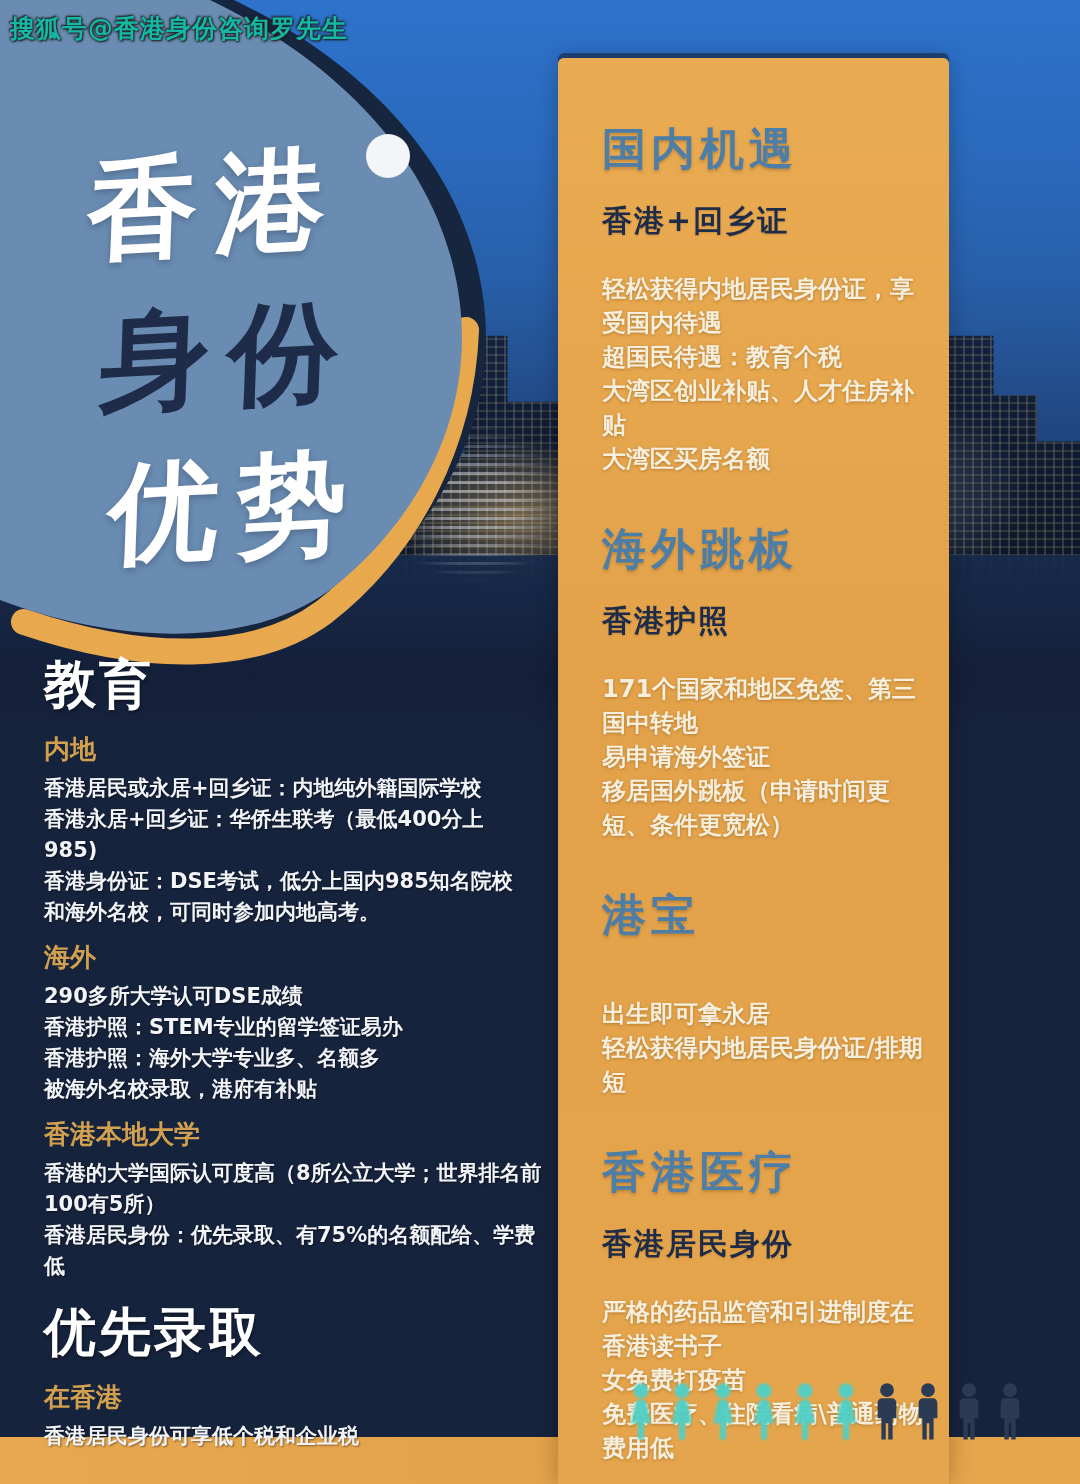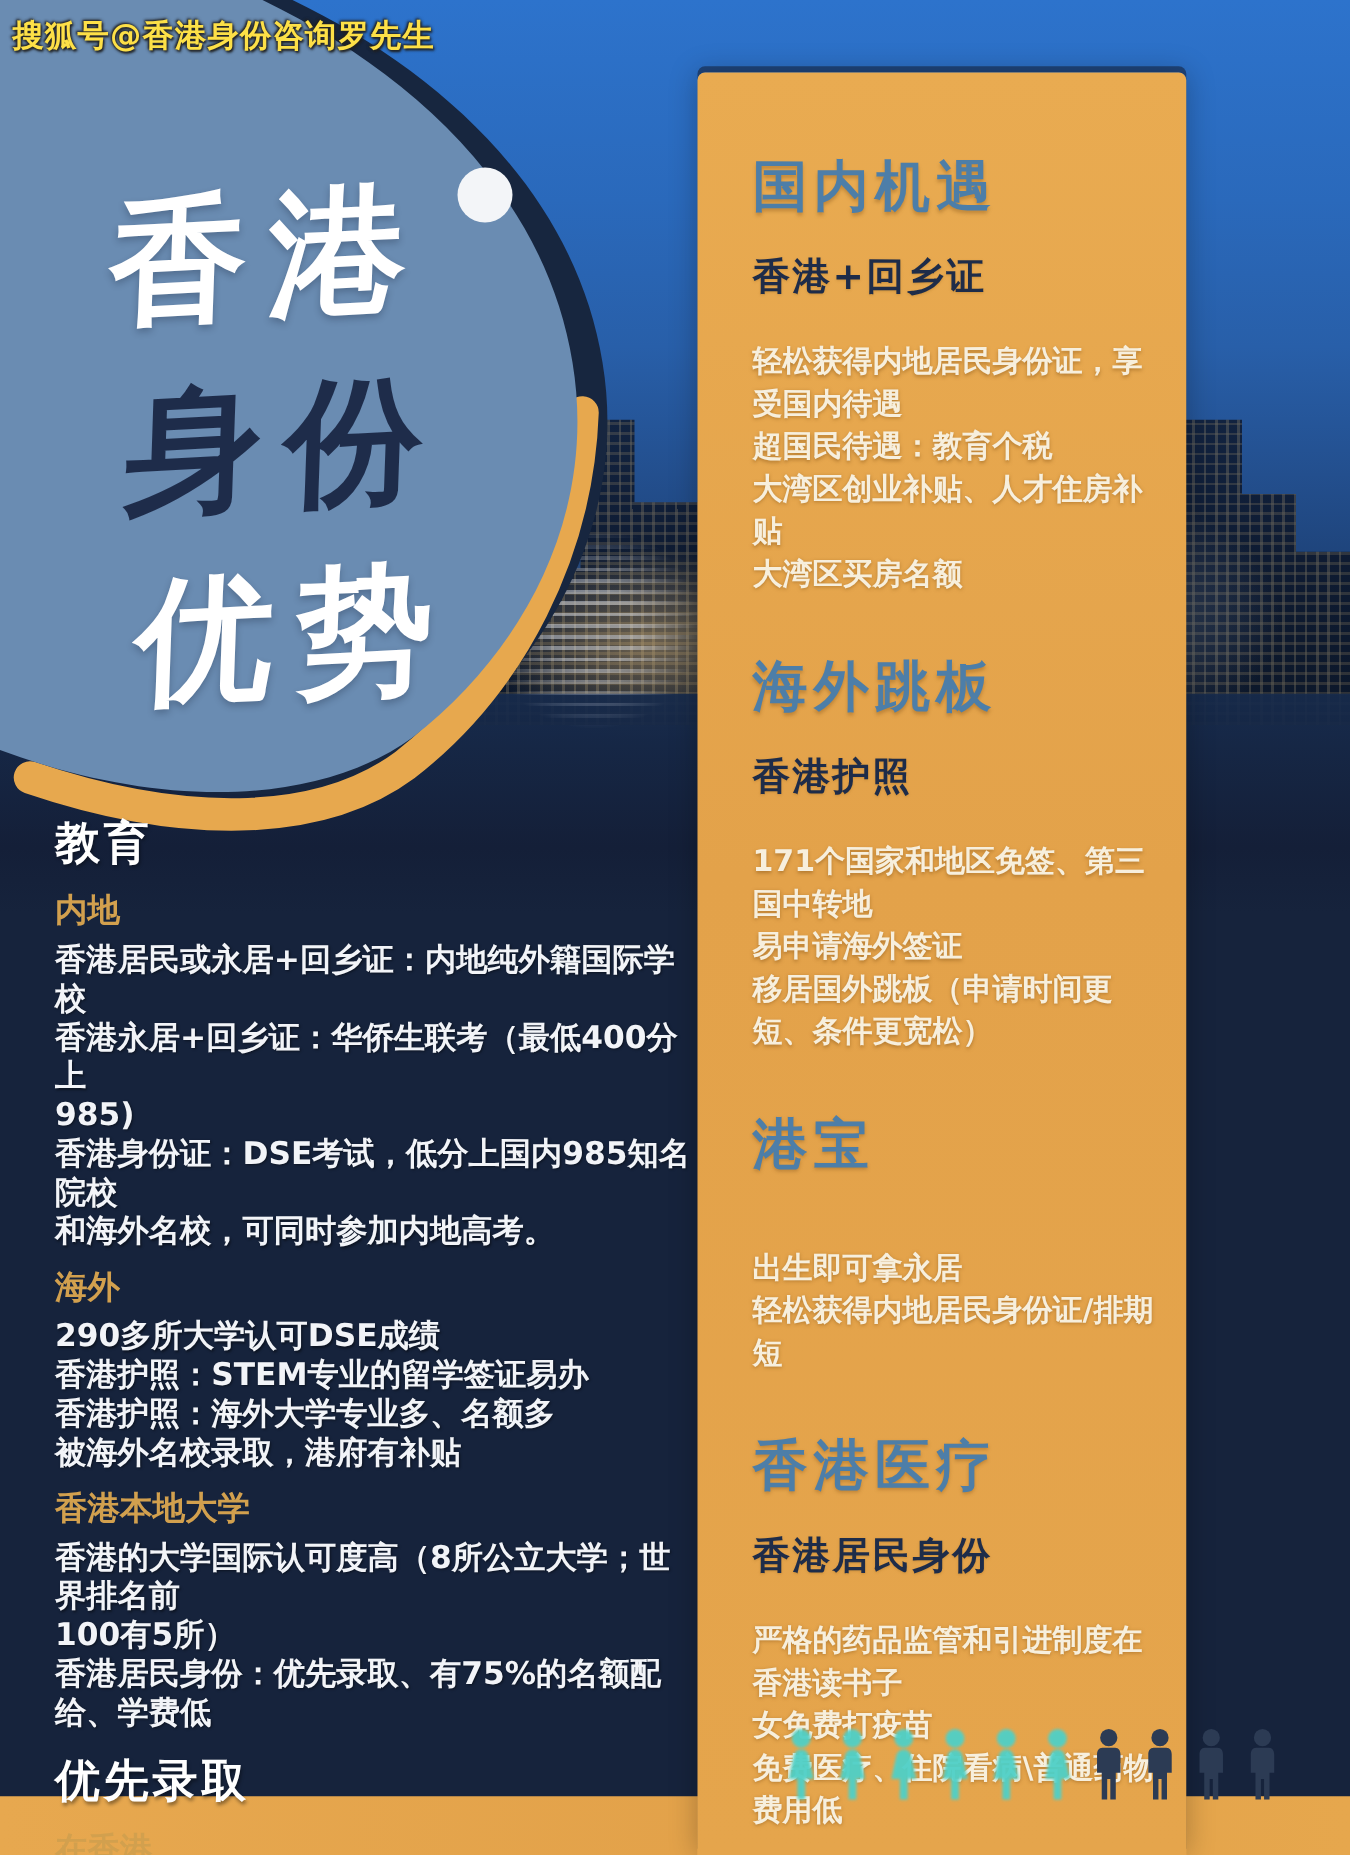--- a/index.html
+++ b/index.html
@@ -41,32 +41,32 @@
   
   .blob-svg{ position:absolute; left:0; top:0; }
   .moon{ position:absolute; left:366px; top:134px; width:44px; height:44px;
          border-radius:50%; background:#f3f5f8; }
   .hero{ position:absolute; left:82px; top:128px; transform:rotate(-3deg) skewX(-5deg);
          font-weight:bold; font-size:110px; line-height:152px; letter-spacing:18px;
          text-shadow:0 3px 6px rgba(10,20,40,.25); white-space:nowrap; }
   .hero .row2{ margin-left:18px; } .hero .row3{ margin-left:32px; }
   .t-white{ color:#ffffff; } .t-navy{ color:#1e2c4a; text-shadow:none; }
 
-  .watermark{ position:absolute; left:10px; top:12px; z-index:20; color:#fde047;
+  .watermark{ position:absolute; left:10px; top:12px; z-index:20; color:#14b8a6;
     font-size:25px; font-weight:bold; letter-spacing:1px;
     text-shadow:0 0 3px #2a2a2a,1px 1px 2px #1c1c1c,-1px -1px 2px #1c1c1c; }
 
   
   .left-col{ position:absolute; left:44px; top:650px; width:510px; z-index:6;
              color:#f2f4f8; }
-  .h1{ font-size:36px; font-weight:bold; color:#ffffff; letter-spacing:3px;
+  .h1{ font-size:52px; font-weight:bold; color:#ffffff; letter-spacing:3px;
        text-shadow:1px 2px 3px rgba(0,0,0,.4); }
   .h1.tax{ margin-top:16px; }
   .gold{ color:#d2a04e; font-size:26px; font-weight:bold; margin-top:12px; }
-  .ln{ font-size:25px; font-weight:bold; line-height:31px;
+  .ln{ font-size:21px; font-weight:bold; line-height:31px;
        text-shadow:1px 1px 2px rgba(0,0,0,.45); }
   .grp{ margin-top:6px; }
 
   
   .band{ position:absolute; left:0; bottom:0; width:100%; height:47px; z-index:4;
          background:linear-gradient(90deg,#e7a84f 0%,#e2a149 60%,#e6a74d 100%); }
 
   
   .panel{ position:absolute; left:558px; top:58px; width:391px; height:1426px; z-index:5;
     background:linear-gradient(180deg,#e9ab51 0%,#e3a24a 45%,#e5a54c 100%);

